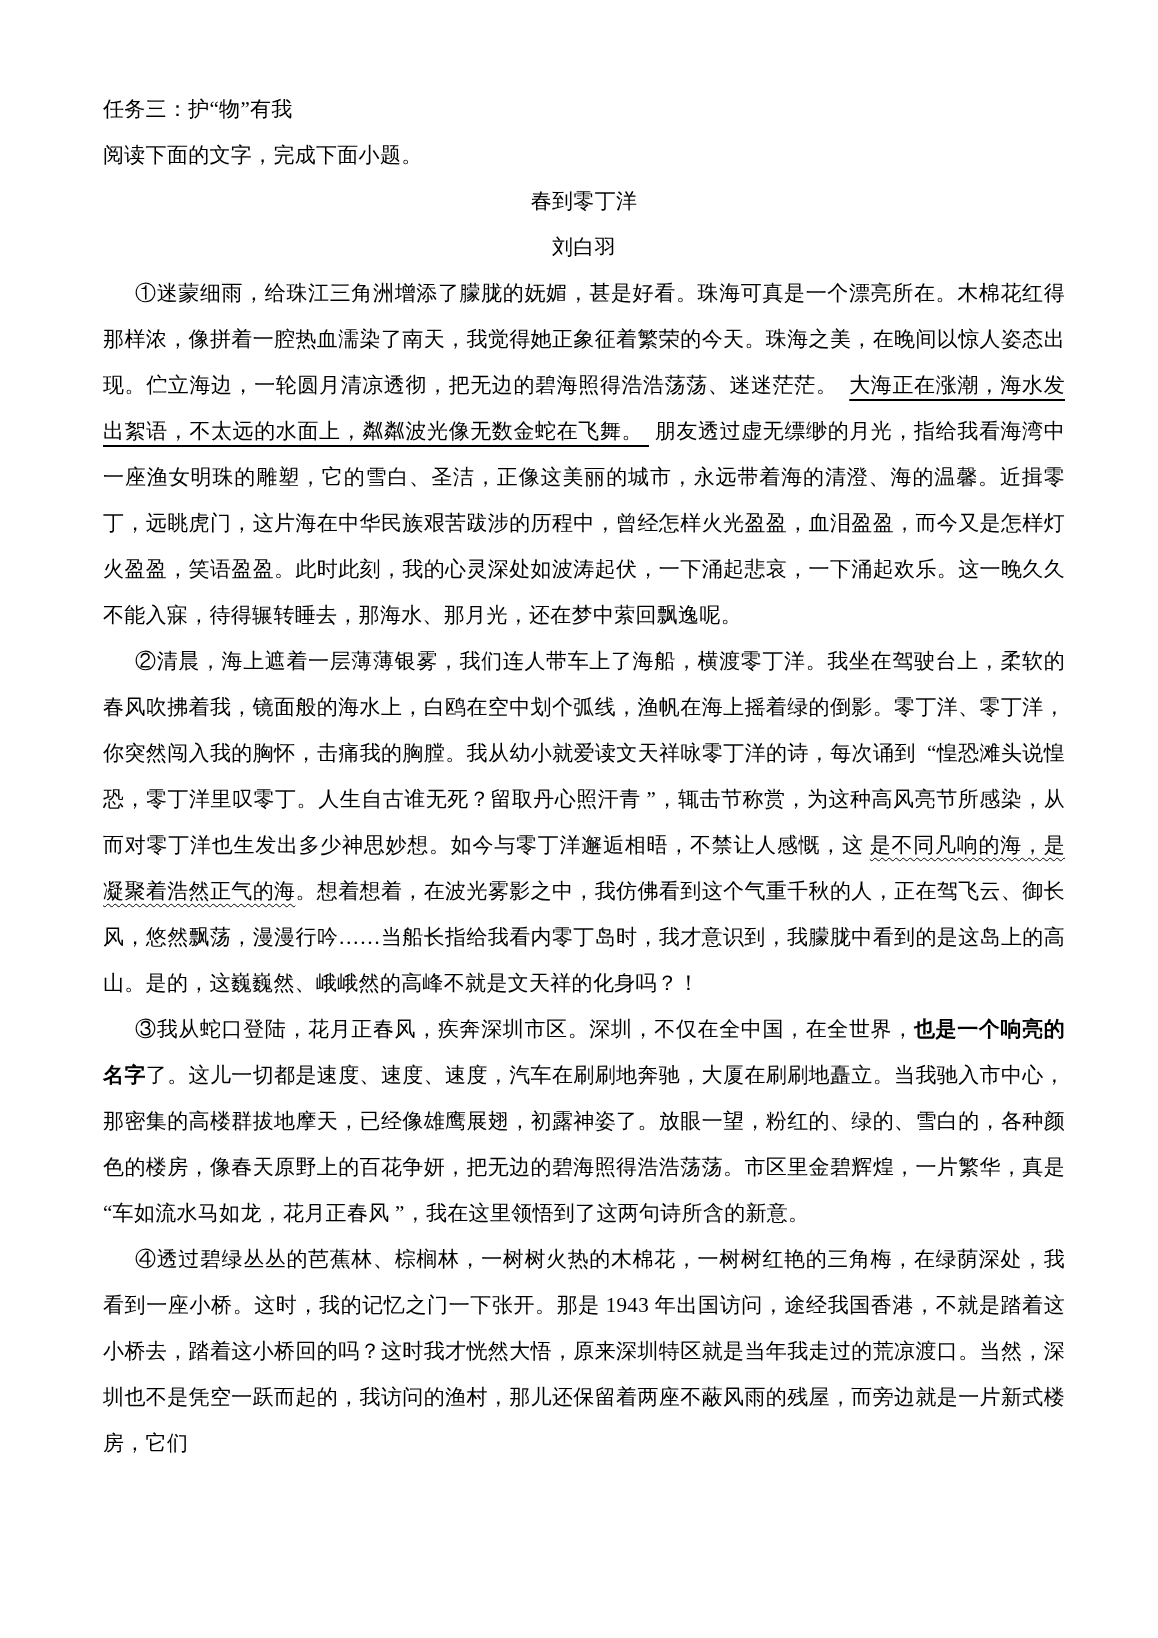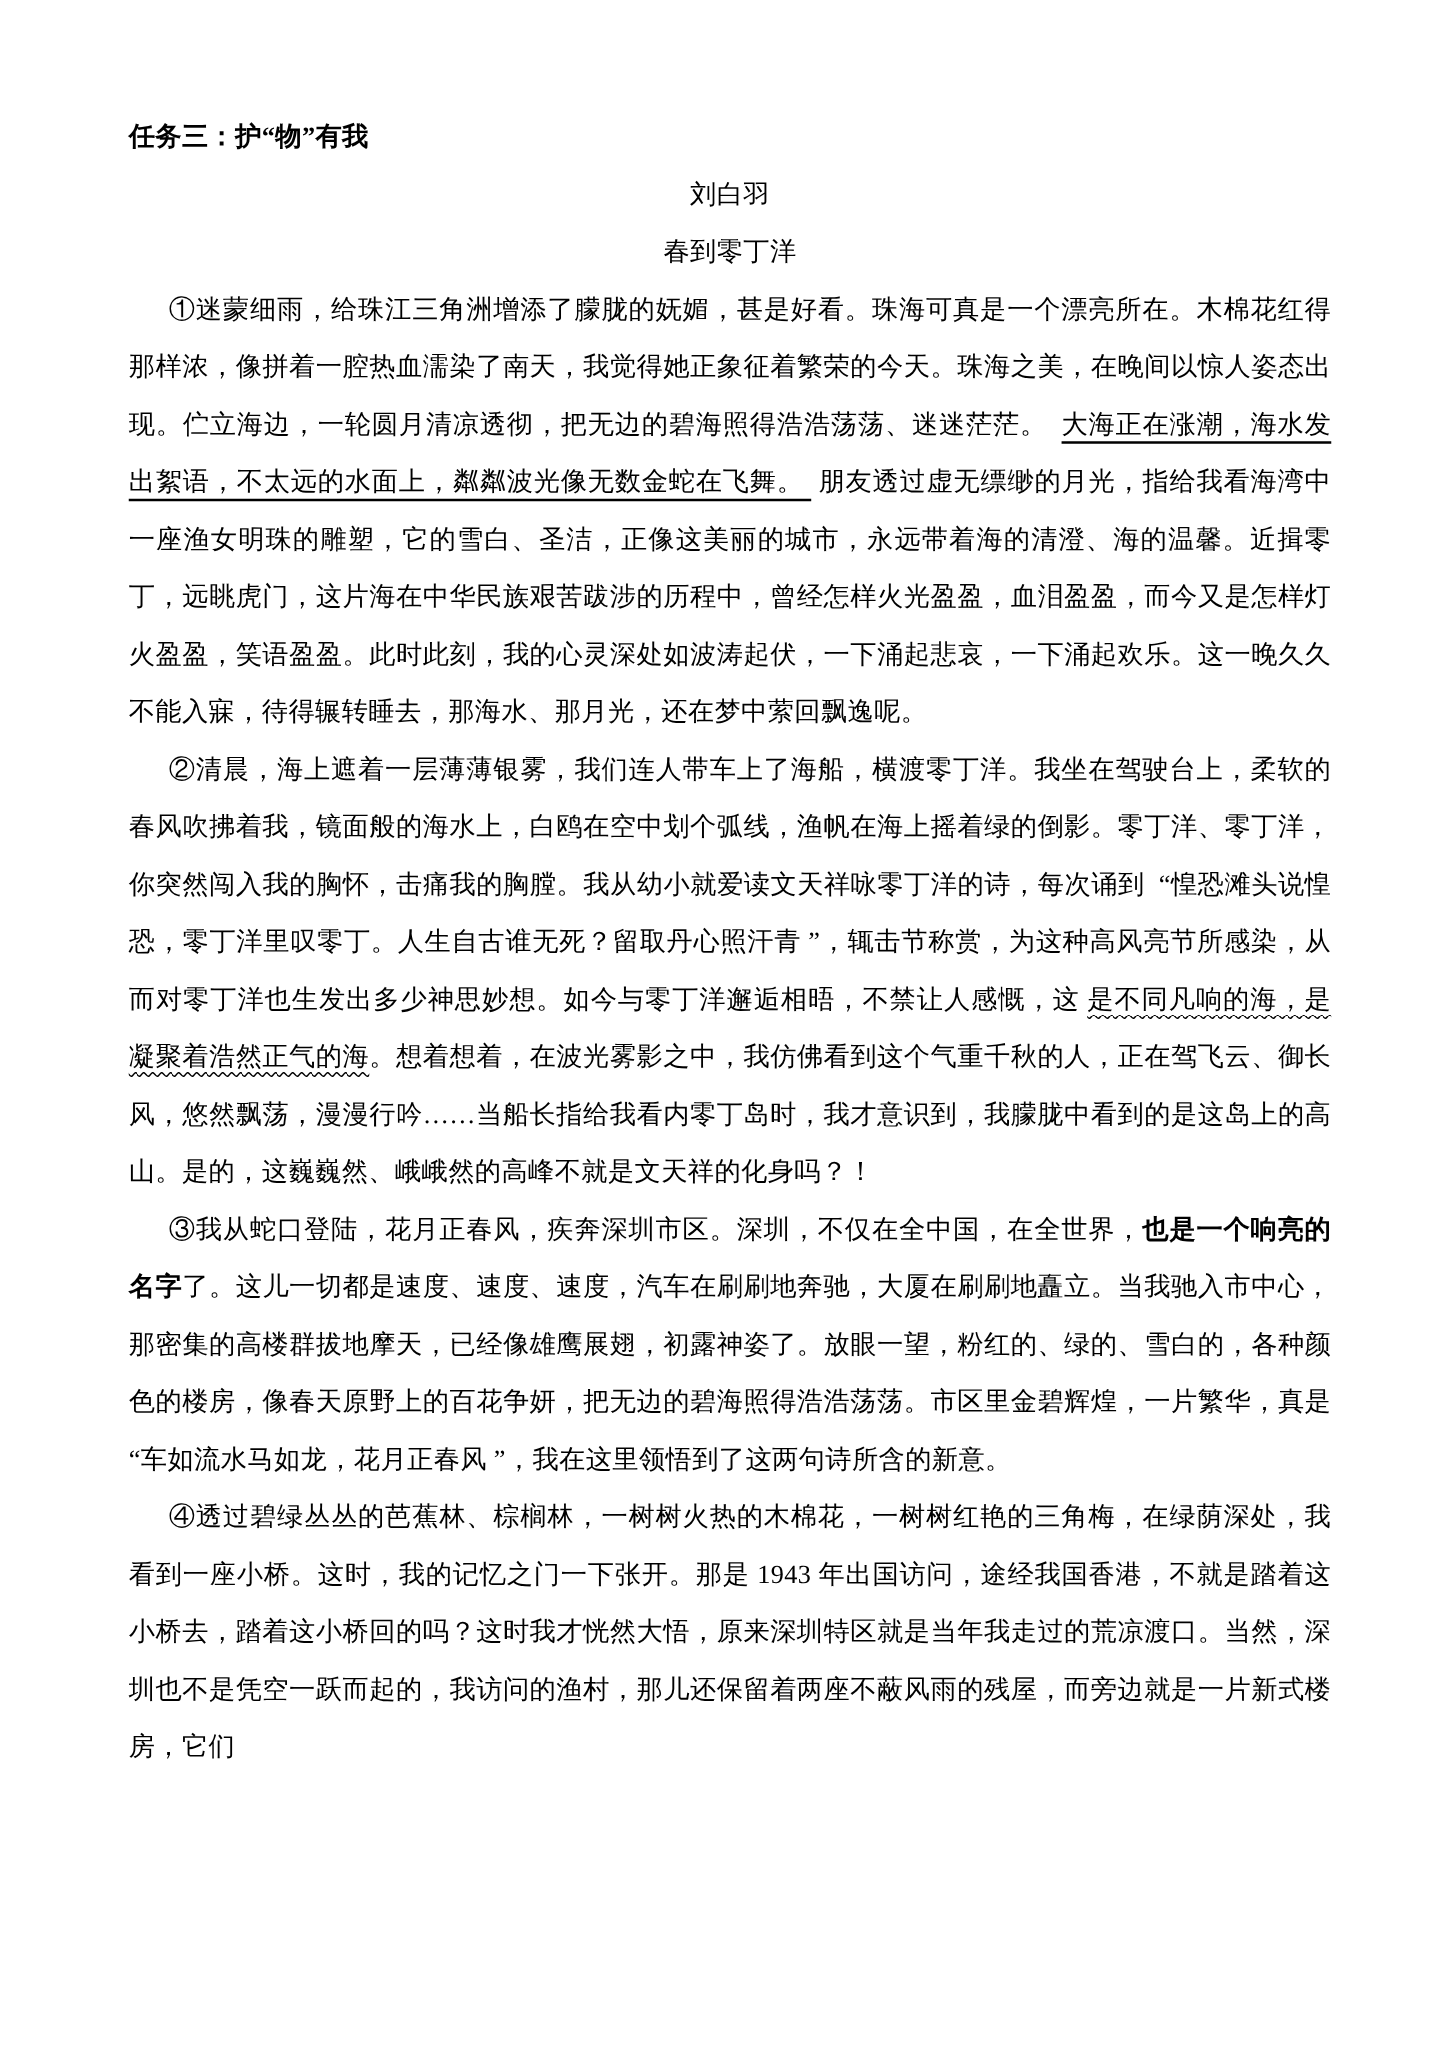--- a/index.html
+++ b/index.html
@@ -23,21 +23,21 @@
   .doc {
     width: 962px;
     font-size: 21px;
     line-height: 46px;
     letter-spacing: 0.3px;
   }
   .line {
     white-space: pre-wrap;
     text-align: justify;
   }
-  .bold { font-weight: bold; }
+  .bold { font-weight: normal; }
   .centered {
     text-align: center;
     white-space: pre-wrap;
   }
   .para {
     text-indent: 32px;
     text-align: justify;
     white-space: pre-wrap;
     margin: 0;
   }
@@ -59,24 +59,25 @@
 </head>
 <body>
 
 <div class="page">
   <div class="doc">
 
     <div class="line bold">任务三：护“物”有我</div>
 
 
 
+    <div class="line">阅读下面的文字，完成下面小题。</div>
+
+    <div class="centered">春到零丁洋</div>
 
     <div class="centered">刘白羽</div>
-
-    <div class="centered">春到零丁洋</div>
 
     <p class="para"><span>①迷蒙细雨，给珠江三角洲增添了朦胧的妩媚，甚是好看。珠海可真是一个漂亮所在。木棉花红得那样浓，像拼着一腔热血濡染了南天，我觉得她正象征着繁荣的今天。珠海之美，在晚间以惊人姿态出现。伫立海边，一轮圆月清凉透彻，把无边的碧海照得浩浩荡荡、迷迷茫茫。  </span><span class="seg-underline">大海正在涨潮，海水发出絮语，不太远的水面上，粼粼波光像无数金蛇在飞舞。 </span><span> 朋友透过虚无缥缈的月光，指给我看海湾中一座渔女明珠的雕塑，它的雪白、圣洁，正像这美丽的城市，永远带着海的清澄、海的温馨。近揖零丁，远眺虎门，这片海在中华民族艰苦跋涉的历程中，曾经怎样火光盈盈，血泪盈盈，而今又是怎样灯火盈盈，笑语盈盈。此时此刻，我的心灵深处如波涛起伏，一下涌起悲哀，一下涌起欢乐。这一晚久久不能入寐，待得辗转睡去，那海水、那月光，还在梦中萦回飘逸呢。</span></p>
 
     <p class="para"><span>②清晨，海上遮着一层薄薄银雾，我们连人带车上了海船，横渡零丁洋。我坐在驾驶台上，柔软的春风吹拂着我，镜面般的海水上，白鸥在空中划个弧线，渔帆在海上摇着绿的倒影。零丁洋、零丁洋，你突然闯入我的胸怀，击痛我的胸膛。我从幼小就爱读文天祥咏零丁洋的诗，每次诵到  “惶恐滩头说惶恐，零丁洋里叹零丁。人生自古谁无死？留取丹心照汗青 ”，辄击节称赏，为这种高风亮节所感染，从而对零丁洋也生发出多少神思妙想。如今与零丁洋邂逅相晤，不禁让人感慨，这 </span><span class="seg-wavy">是不同凡响的海，是凝聚着浩然正气的海</span><span>。想着想着，在波光雾影之中，我仿佛看到这个气重千秋的人，正在驾飞云、御长风，悠然飘荡，漫漫行吟……当船长指给我看内零丁岛时，我才意识到，我朦胧中看到的是这岛上的高山。是的，这巍巍然、峨峨然的高峰不就是文天祥的化身吗？！</span></p>
 
     <p class="para"><span>③我从蛇口登陆，花月正春风，疾奔深圳市区。深圳，不仅在全中国，在全世界，</span><span class="seg-bold">也是一个响亮的名字</span><span>了。这儿一切都是速度、速度、速度，汽车在刷刷地奔驰，大厦在刷刷地矗立。当我驰入市中心，那密集的高楼群拔地摩天，已经像雄鹰展翅，初露神姿了。放眼一望，粉红的、绿的、雪白的，各种颜色的楼房，像春天原野上的百花争妍，把无边的碧海照得浩浩荡荡。市区里金碧辉煌，一片繁华，真是  “车如流水马如龙，花月正春风 ”，我在这里领悟到了这两句诗所含的新意。</span></p>
 
     <p class="para"><span>④透过碧绿丛丛的芭蕉林、棕榈林，一树树火热的木棉花，一树树红艳的三角梅，在绿荫深处，我看到一座小桥。这时，我的记忆之门一下张开。那是 1943 年出国访问，途经我国香港，不就是踏着这小桥去，踏着这小桥回的吗？这时我才恍然大悟，原来深圳特区就是当年我走过的荒凉渡口。当然，深圳也不是凭空一跃而起的，我访问的渔村，那儿还保留着两座不蔽风雨的残屋，而旁边就是一片新式楼房，它们</span></p>
 
   </div>

